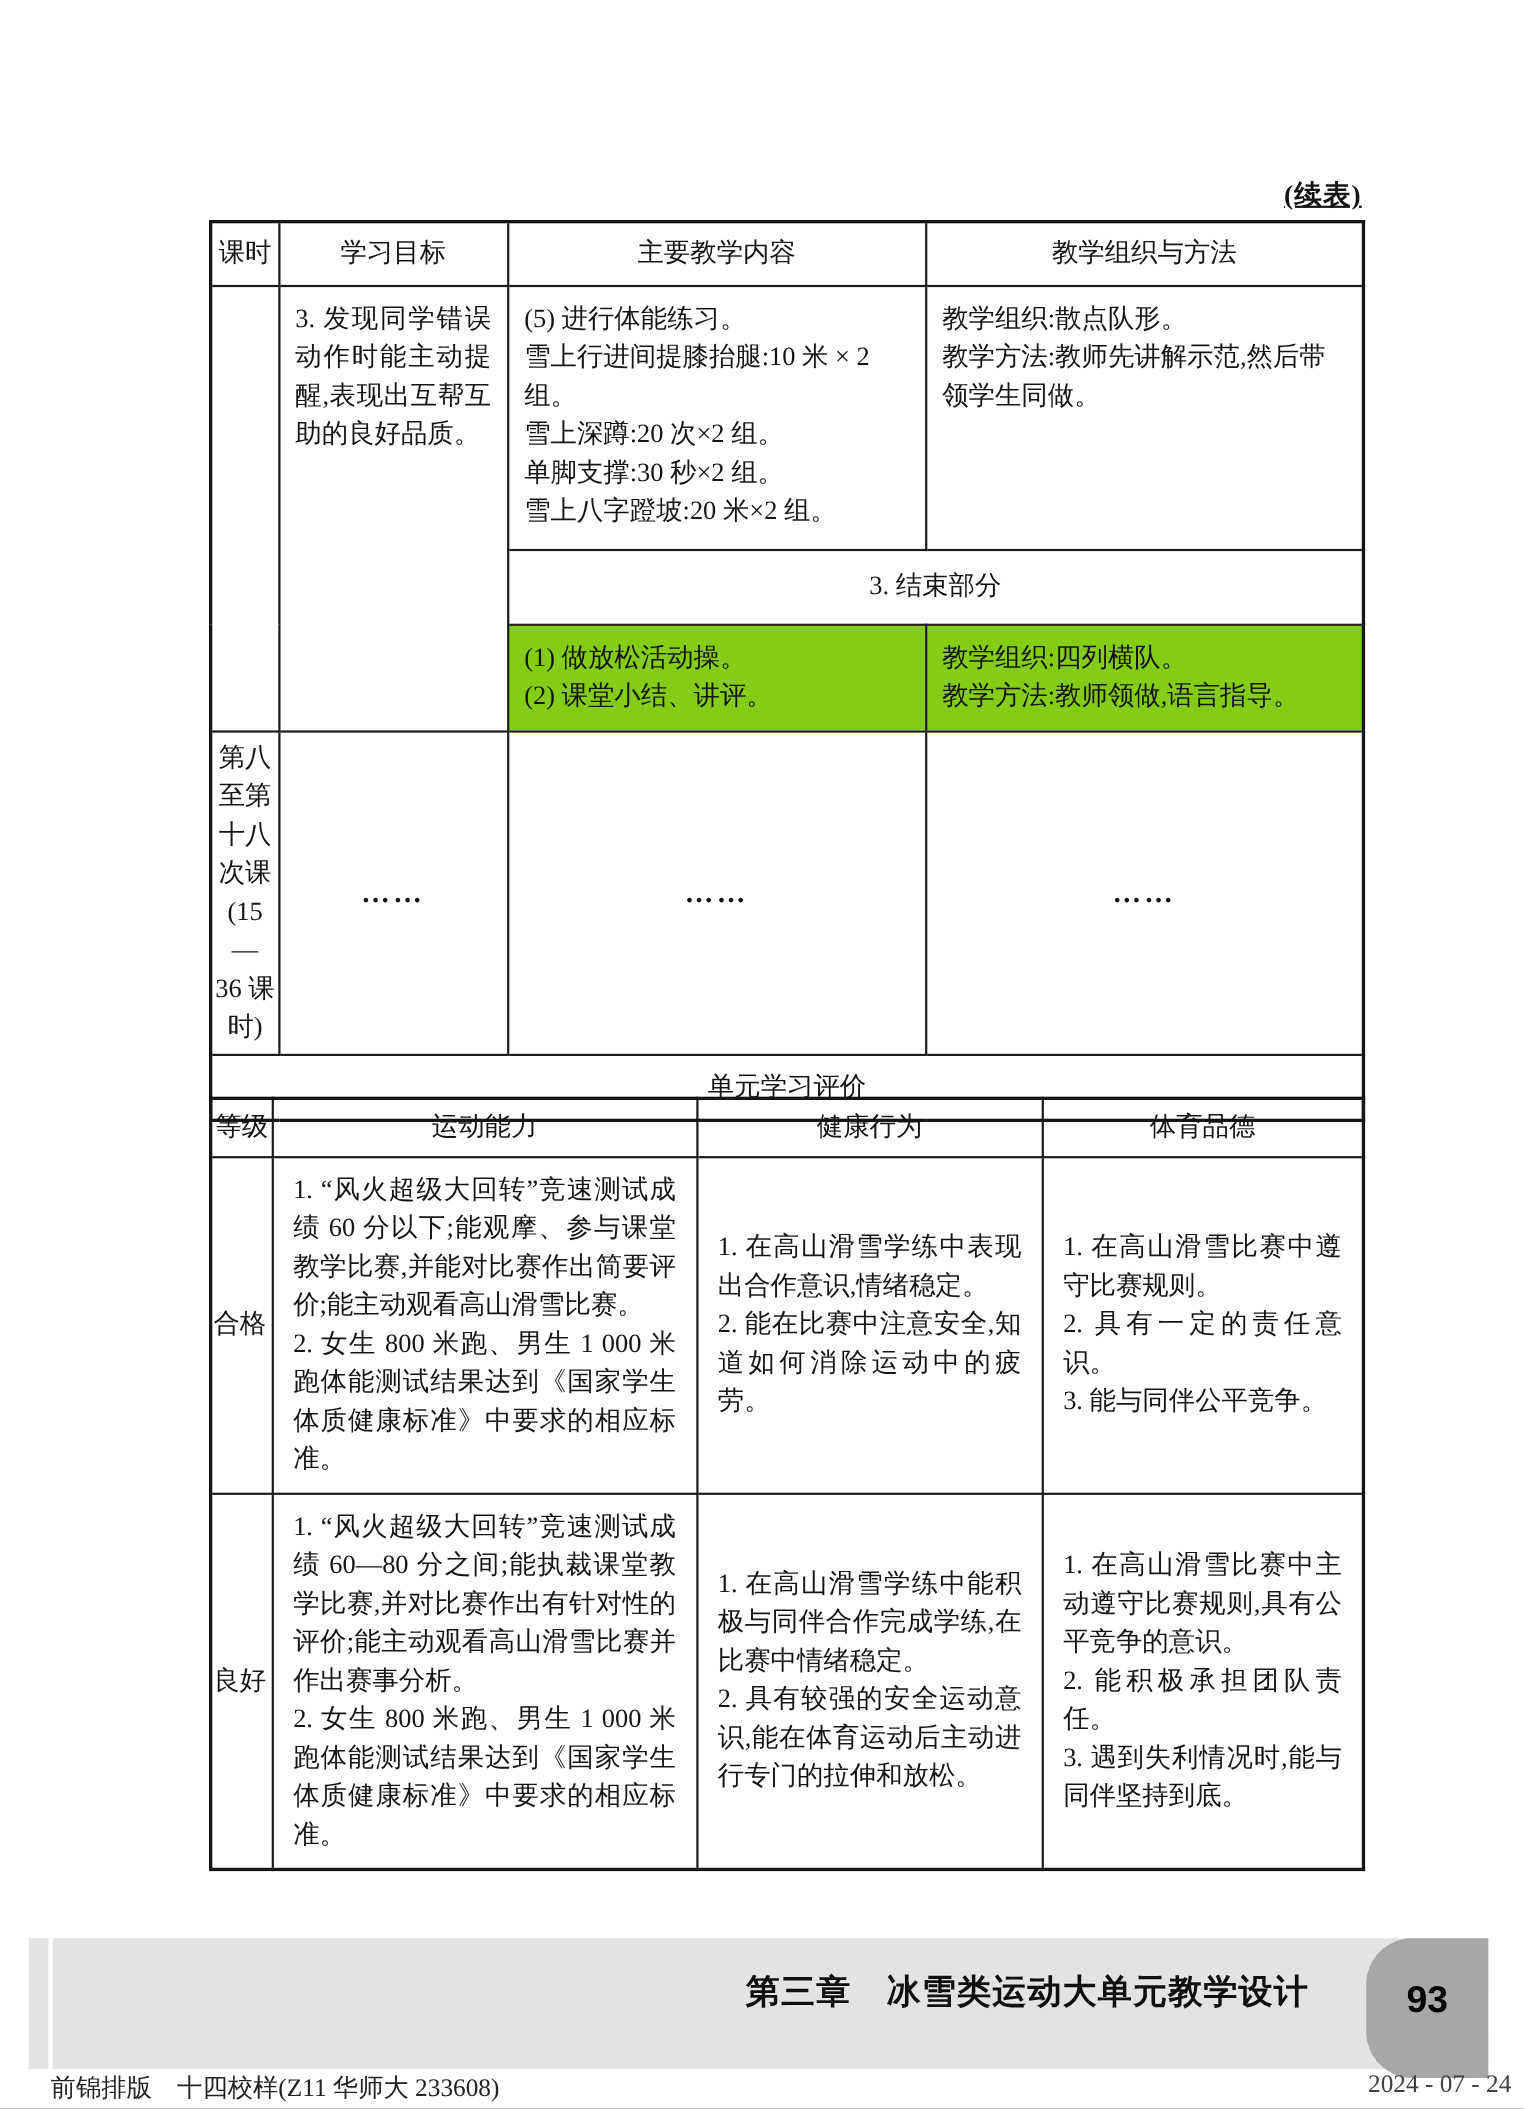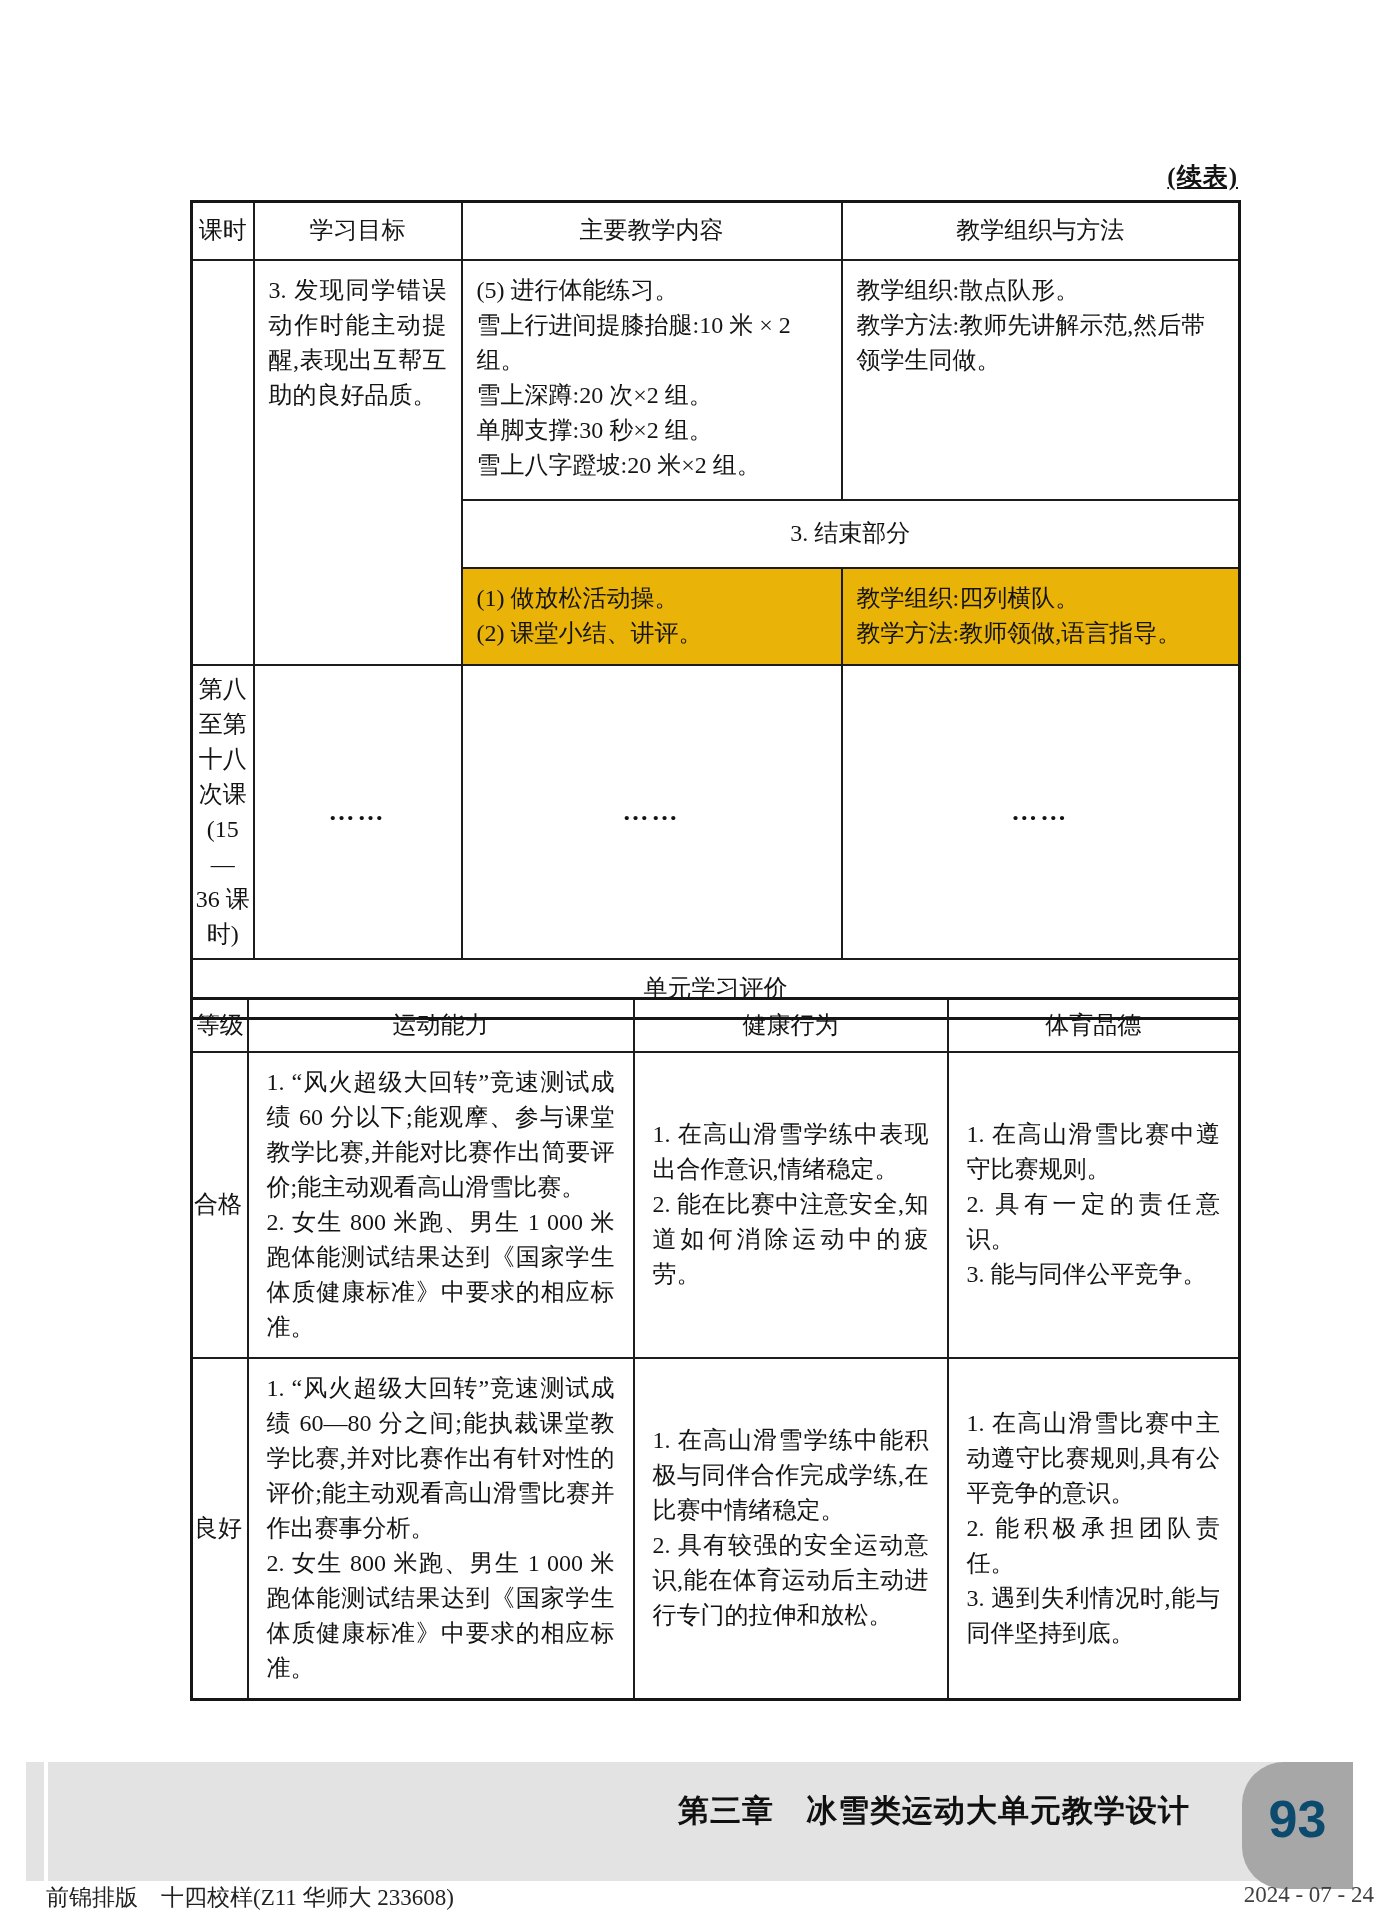--- a/index.html
+++ b/index.html
@@ -22,36 +22,36 @@
     overflow:hidden;
   }
   th{text-align:center;vertical-align:middle;margin-left:30px;}
   .multiline{white-space:pre-line;}
   .vtop{vertical-align:top;}
   .vmid{vertical-align:middle;}
   .tcenter{text-align:center;}
   .just{text-align:justify;}
   .pad{padding:12px 14px;}
   .padwide{padding:12px 18px;border-radius:29px;}
-  .grayrow td{background:#eab308;}
+  .grayrow td{background:#84cc16;}
   .dots{font-weight:bold;letter-spacing:3px;font-size:26px;}
   .keshi-cell{text-align:center;vertical-align:middle;padding:6px 2px;}
   .eval-title{text-align:center;vertical-align:middle;}
   .grade-cell{vertical-align:middle;}
   
   .footer-sq{position:absolute;left:26px;top:1762px;width:18px;height:119px;background:#e3e3e3;}
   .footer-band{position:absolute;left:48px;top:1762px;width:1305px;height:119px;background:#e3e3e3;}
   .footer-tab{
     position:absolute;left:1242px;top:1762px;width:111px;height:127px;
     background:#a7a7a7;border-radius:42px 0 0 42px;
     display:flex;align-items:center;justify-content:center;
   }
   .page-num{
     font-family:"Liberation Sans","DejaVu Sans",sans-serif;
-    font-weight:bold;font-size:52px;color:#0c4a6e;margin-top:-14px;
+    font-weight:bold;font-size:34px;color:#000000;margin-top:-14px;
   }
   .chapter-title{
     position:absolute;right:198px;top:1790px;
     font-family:"Liberation Sans","DejaVu Sans",sans-serif;
     font-weight:bold;font-size:31px;color:#101010;letter-spacing:1px;
   }
   .bottom-left{position:absolute;left:46px;top:1882px;font-size:23px;color:#222;}
   .bottom-right{position:absolute;right:14px;top:1882px;font-size:23px;color:#404040;}
 </style>
 </head>

